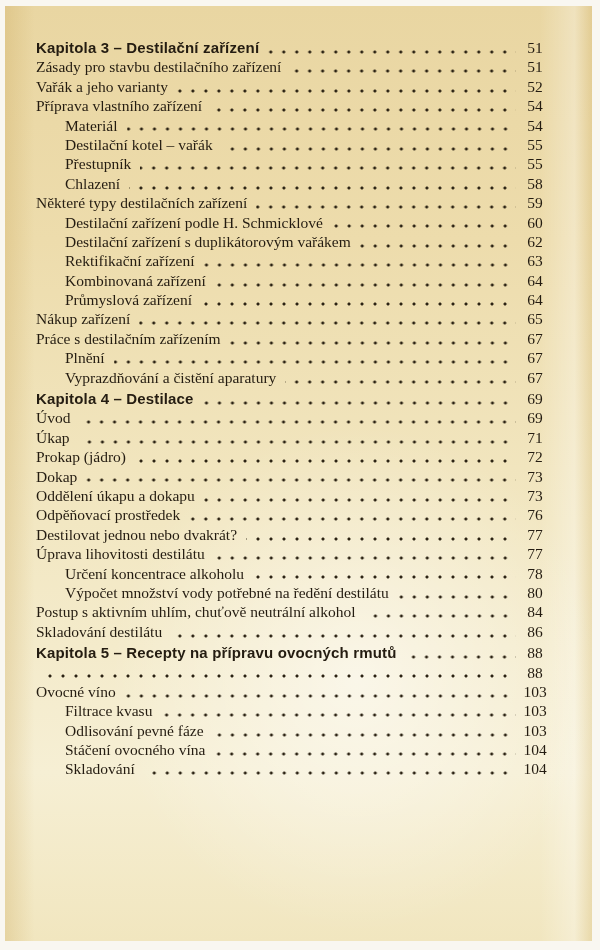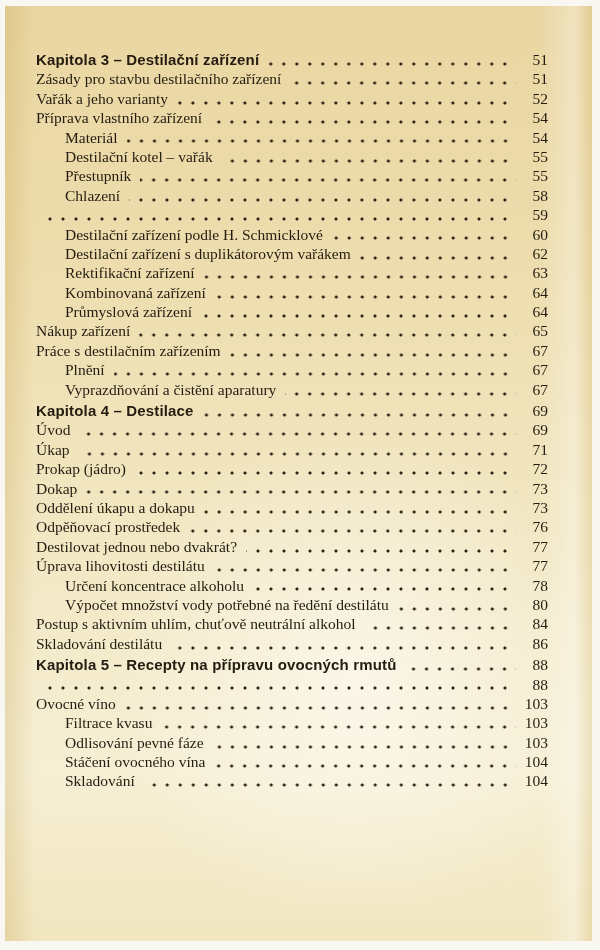--- a/index.html
+++ b/index.html
@@ -20,21 +20,21 @@
     background: var(--frame);
   }
   .paper {
     width: 100%; height: 100%;
     background:
       radial-gradient(70% 45% at 60% 72%, rgba(255,255,255,0.55) 0%, rgba(255,255,255,0) 60%),
       linear-gradient(90deg, rgba(199,162,82,0.28) 0%, rgba(199,162,82,0) 5%),
       linear-gradient(270deg, rgba(199,162,82,0.20) 0%, rgba(255,255,255,0.30) 3%, rgba(255,255,255,0) 9%),
       linear-gradient(180deg, #e9d6a2 0%, #eddcac 25%, #f2e7c2 55%, #f6efd4 82%, #f1e6bf 100%);
     background-color: var(--paper);
-    padding: 45px 44px 0 31px;
+    padding: 33px 44px 0 31px;
   }
   .row {
     display: flex;
     align-items: baseline;
     height: 19.4px;
     line-height: 19.4px;
     white-space: nowrap;
     overflow: hidden;
   }
   .label {
@@ -54,21 +54,21 @@
     min-width: 18px;
     background-image: radial-gradient(circle at 2px 2px, #2b2213 1.35px, rgba(0,0,0,0) 1.75px);
     background-size: 13px 4px;
     background-repeat: repeat-x;
     background-position: right bottom;
   }
   .pagenum {
     font: 15.5px "Liberation Serif", serif;
     color: var(--ink);
     min-width: 26px;
-    text-align: right;
+    text-align: center;
   }
   .toc-section + .toc-section { margin-top: 2px; }
 </style>
 </head>
 <body>
 
 <div class="scan">
   <div class="paper">
     <div class="toc">
         <section class="toc-section">
@@ -106,20 +106,21 @@
             <span class="label">Přestupník</span>
             <span class="leader"></span>
             <span class="pagenum">55</span>
           </div>
           <div class="row entry indent">
             <span class="label">Chlazení</span>
             <span class="leader"></span>
             <span class="pagenum">58</span>
           </div>
           <div class="row entry">
+            <span class="label">Některé typy destilačních zařízení</span>
             <span class="leader"></span>
             <span class="pagenum">59</span>
           </div>
           <div class="row entry indent">
             <span class="label">Destilační zařízení podle H. Schmicklové</span>
             <span class="leader"></span>
             <span class="pagenum">60</span>
           </div>
           <div class="row entry indent">
             <span class="label">Destilační zařízení s duplikátorovým vařákem</span>

